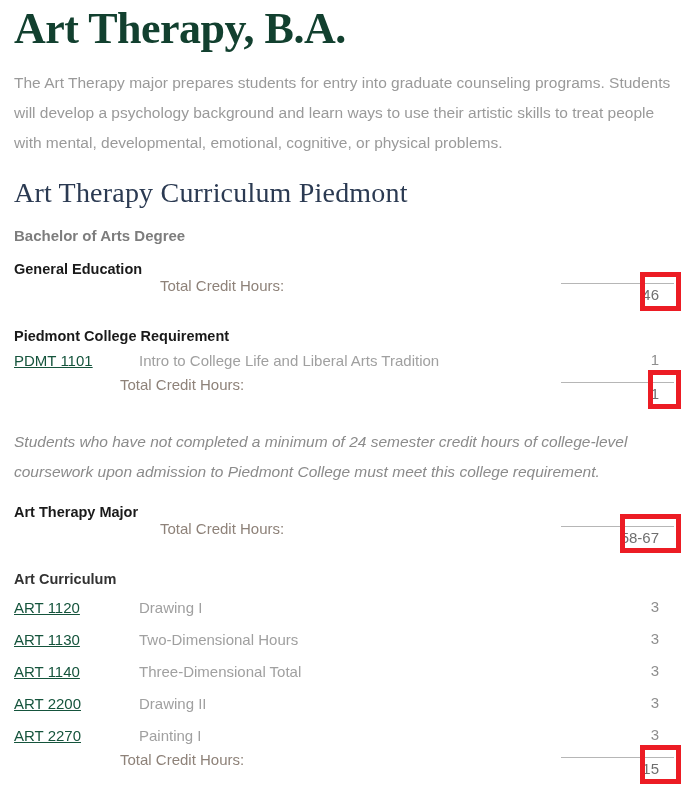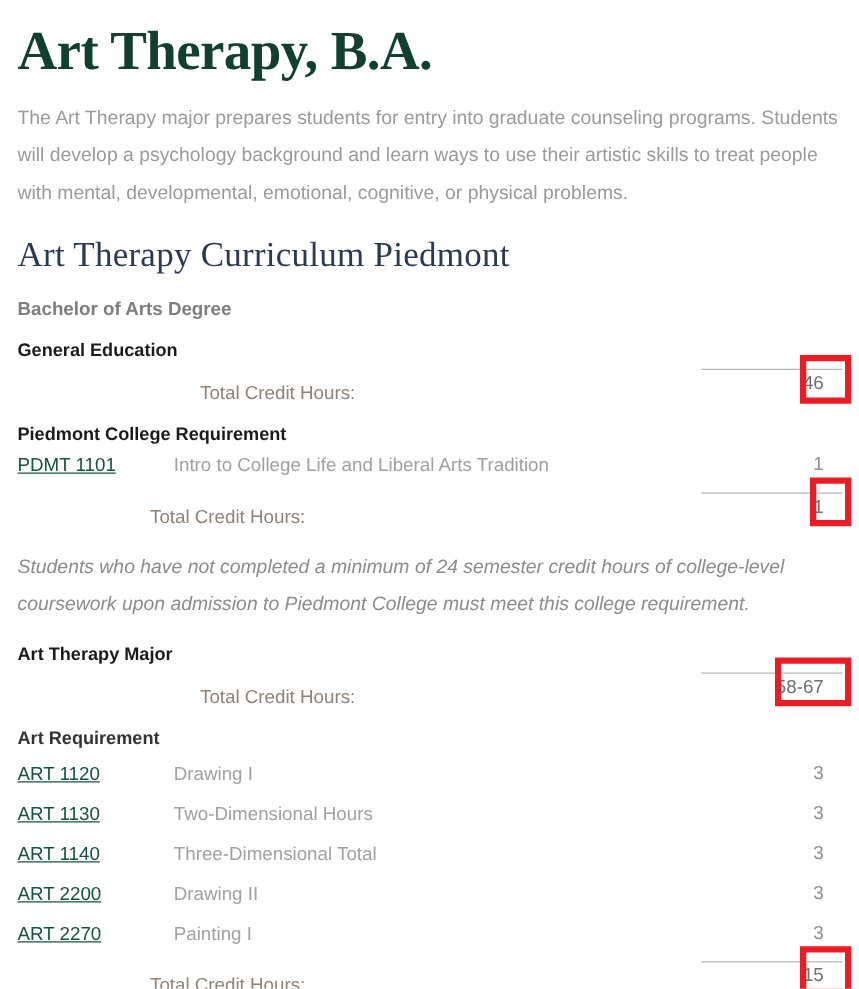--- a/index.html
+++ b/index.html
@@ -14,21 +14,21 @@
     font-family: "Liberation Sans", sans-serif;
     color: #8a8a8a;
     position: relative;
   }
 
   .page {
     position: relative;
     width: 687px;
     height: 791px;
     box-sizing: border-box;
-    padding: 12px 8px;
+    padding: 0 8px;
   }
 
   
   .page-title {
     font-family: "Liberation Serif", "DejaVu Serif", serif;
     font-size: 44px;
     line-height: 50px;
     font-weight: bold;
     color: #12402f;
     letter-spacing: -0.5px;
@@ -75,21 +75,21 @@
   }
   .group-heading.sub {
     color: #333333;
   }
 
   
   .total-row {
     position: relative;
     height: 34px;
     display: flex;
-    align-items: flex-end;
+    align-items: flex-start;
   }
   .total-label {
     font-size: 15px;
     color: #8e8279;
     padding-left: 152px;
     white-space: nowrap;
   }
   .total-label.indent-sm { padding-left: 112px; }
 
   .total-rule {
@@ -204,21 +204,21 @@
 
   <div class="group-heading">Art Therapy Major</div>
 
   <div class="total-row">
     <div class="total-rule"></div>
     <div class="total-label">Total Credit Hours:</div>
     <div class="total-value">58-67</div>
     <div class="hl" style="left:612px; top:-6px; width:61px; height:39px;"></div>
   </div>
 
-  <div class="group-heading sub">Art Requirement</div>
+  <div class="group-heading sub">Art Curriculum</div>
 
   <div class="course-row" style="margin-top:4px;">
     <span class="course-code"><a href="#">ART 1120</a></span>
     <span class="course-title">Drawing I</span>
     <span class="course-credits">3</span>
   </div>
 
   <div class="course-row">
     <span class="course-code"><a href="#">ART 1130</a></span>
     <span class="course-title">Two-Dimensional Hours</span>

